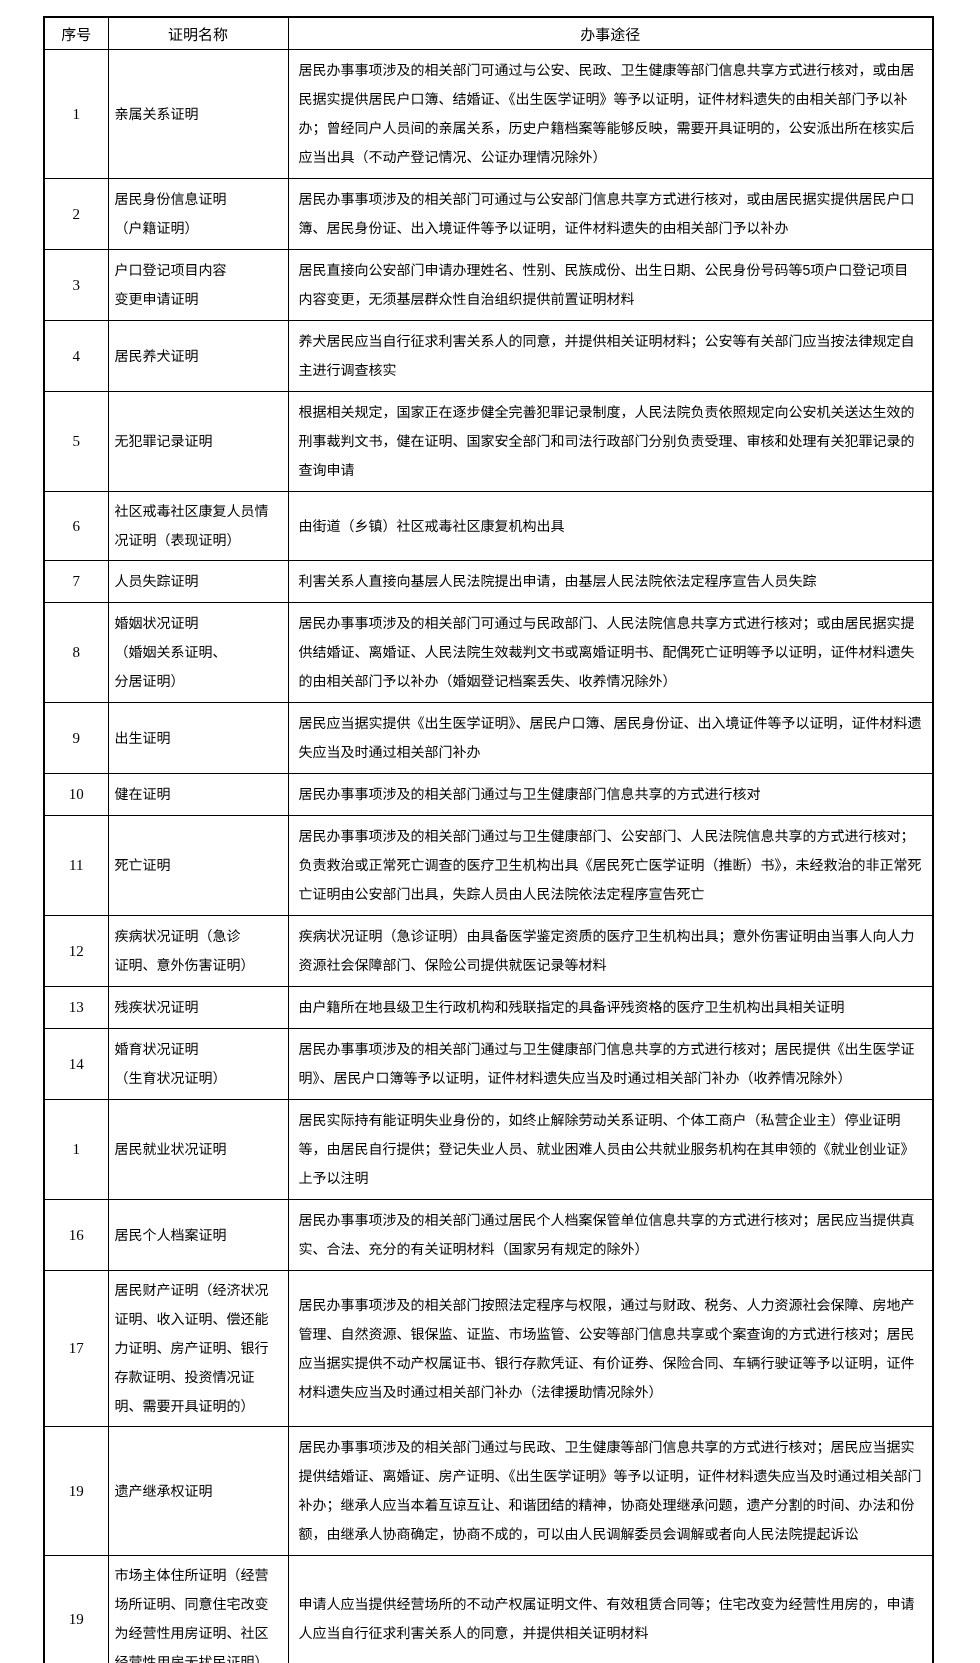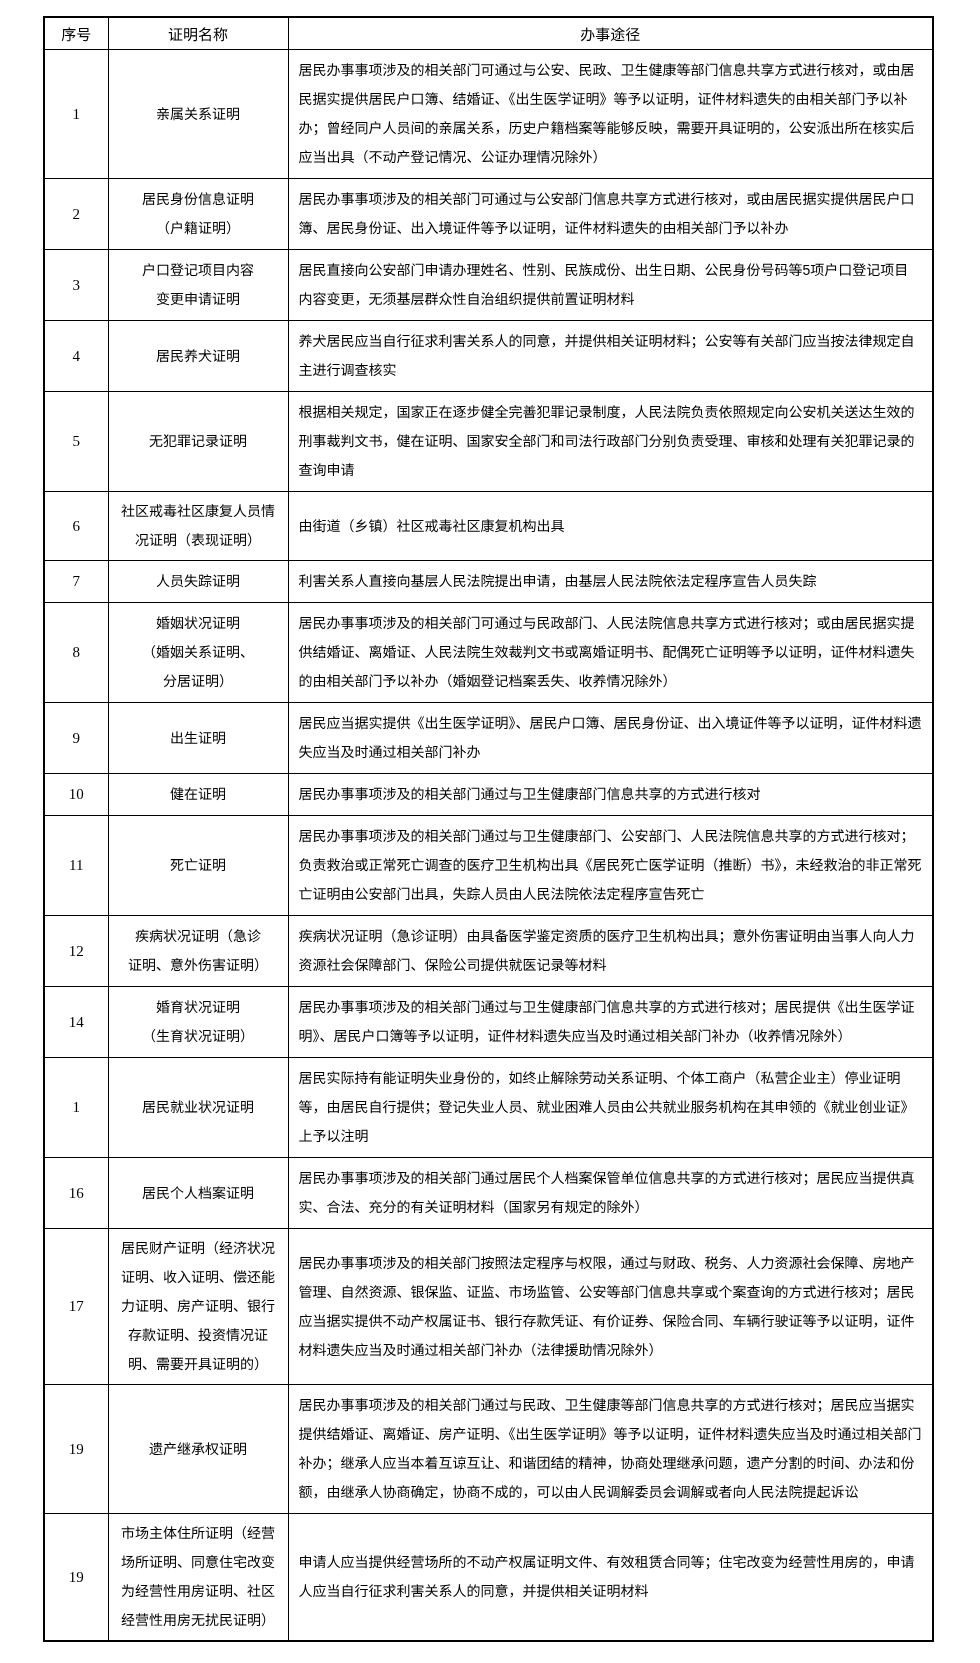--- a/index.html
+++ b/index.html
@@ -49,21 +49,20 @@
     vertical-align: middle;
     background: #ffffff;
   }
   .cert-table td.cell-no {
     text-align: center;
     padding: 4px 2px;
     font-family: "Liberation Serif", "DejaVu Serif", serif;
     font-size: 15px;
   }
   .cert-table td.cell-name {
-    text-align: center;
     line-height: 29px;
     padding: 5px 6px;
     white-space: pre-line;
   }
   .cert-table td.cell-path {
     text-align: left;
     line-height: 29px;
     padding: 6px 10px 6px 10px;
   }
 </style>
@@ -146,20 +145,25 @@
     <td class="cell-name">死亡证明</td>
     <td class="cell-path">居民办事事项涉及的相关部门通过与卫生健康部门、公安部门、人民法院信息共享的方式进行核对；负责救治或正常死亡调查的医疗卫生机构出具《居民死亡医学证明（推断）书》，未经救治的非正常死亡证明由公安部门出具，失踪人员由人民法院依法定程序宣告死亡</td>
   </tr>
         <tr>
     <td class="cell-no">12</td>
     <td class="cell-name">疾病状况证明（急诊
 证明、意外伤害证明）</td>
     <td class="cell-path">疾病状况证明（急诊证明）由具备医学鉴定资质的医疗卫生机构出具；意外伤害证明由当事人向人力资源社会保障部门、保险公司提供就医记录等材料</td>
   </tr>
         <tr>
+    <td class="cell-no">13</td>
+    <td class="cell-name">残疾状况证明</td>
+    <td class="cell-path">由户籍所在地县级卫生行政机构和残联指定的具备评残资格的医疗卫生机构出具相关证明</td>
+  </tr>
+        <tr>
     <td class="cell-no">14</td>
     <td class="cell-name">婚育状况证明
 （生育状况证明）</td>
     <td class="cell-path">居民办事事项涉及的相关部门通过与卫生健康部门信息共享的方式进行核对；居民提供《出生医学证明》、居民户口簿等予以证明，证件材料遗失应当及时通过相关部门补办（收养情况除外）</td>
   </tr>
         <tr>
     <td class="cell-no">1</td>
     <td class="cell-name">居民就业状况证明</td>
     <td class="cell-path">居民实际持有能证明失业身份的，如终止解除劳动关系证明、个体工商户（私营企业主）停业证明等，由居民自行提供；登记失业人员、就业困难人员由公共就业服务机构在其申领的《就业创业证》上予以注明</td>
   </tr>

